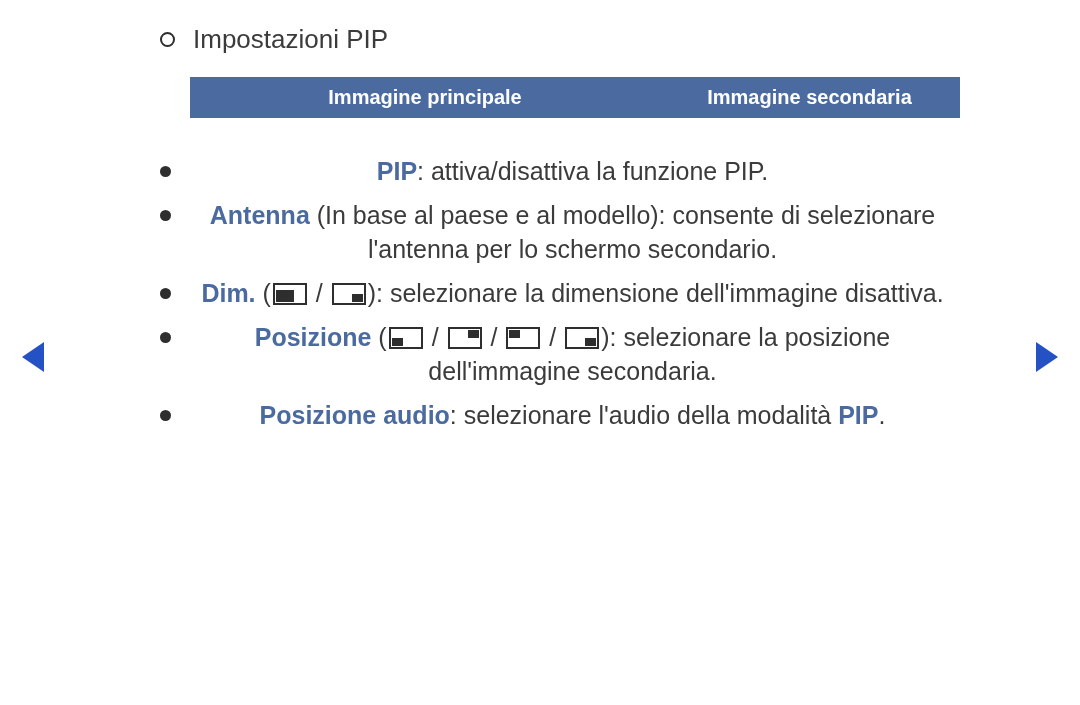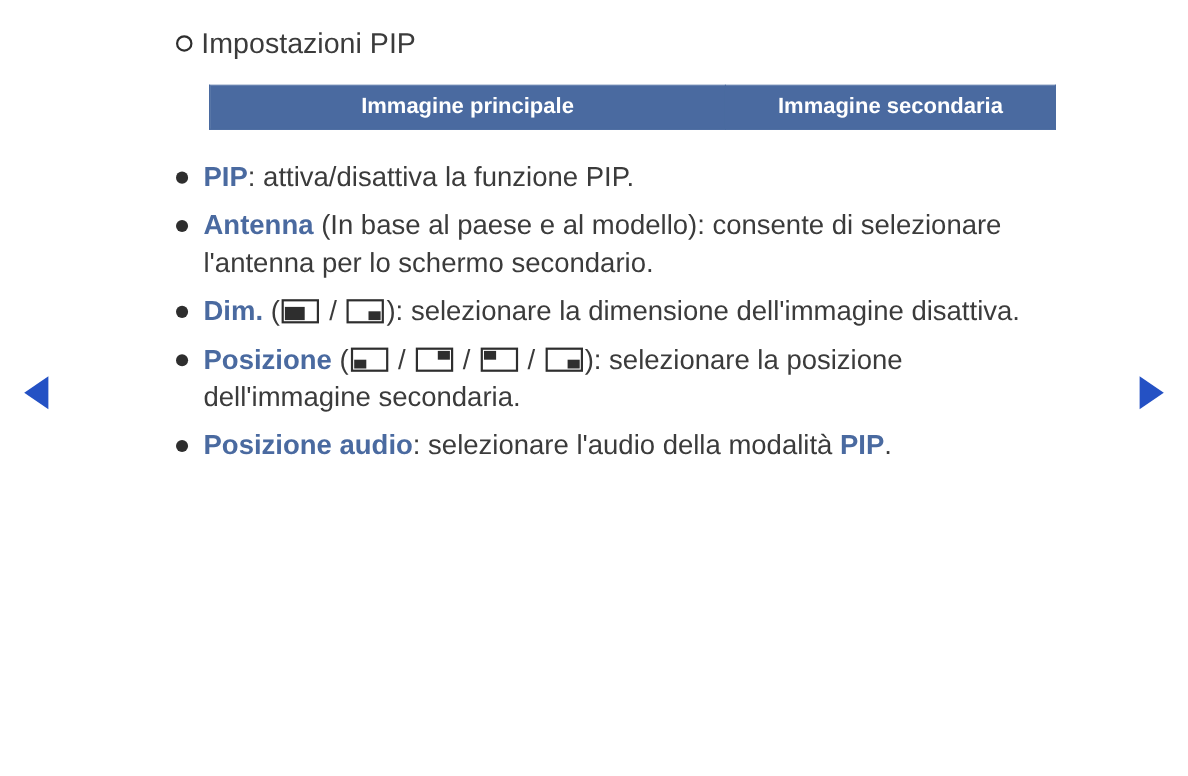--- a/index.html
+++ b/index.html
@@ -16,39 +16,39 @@
     position: relative;
     width: 1080px;
     height: 705px;
     box-sizing: border-box;
     padding: 24px 120px 0 120px;
   }
   
   .title-row {
     display: flex;
     align-items: center;
-    gap: 8px;
+    gap: 18px;
     font-size: 26px;
     margin-left: 40px;
     margin-bottom: 22px;
   }
   .hollow-bullet {
     width: 11px;
     height: 11px;
     border: 2px solid #2e2e2e;
     border-radius: 50%;
     flex: 0 0 auto;
   }
   
   .table {
     width: 770px;
     margin-left: 70px;
     border-collapse: collapse;
     font-size: 20px;
-    margin-bottom: 26px;
+    margin-bottom: 36px;
   }
   .table th {
     background: #4a6aa0;
     color: #fff;
     font-weight: bold;
     padding: 8px 0;
     text-align: center;
     border: 1px solid #4a6aa0;
   }
   .table td {
@@ -78,20 +78,21 @@
   .solid-bullet {
     width: 11px;
     height: 11px;
     background: #2e2e2e;
     border-radius: 50%;
     margin-top: 12px;
     flex: 0 0 auto;
   }
   .item-text {
     flex: 1;
+    text-align: center;
   }
   .kw {
     color: #4a6aa0;
     font-weight: bold;
   }
   .black { color: #3b3b3b; }
   
   .pipbox {
     display: inline-block;
     width: 34px;

